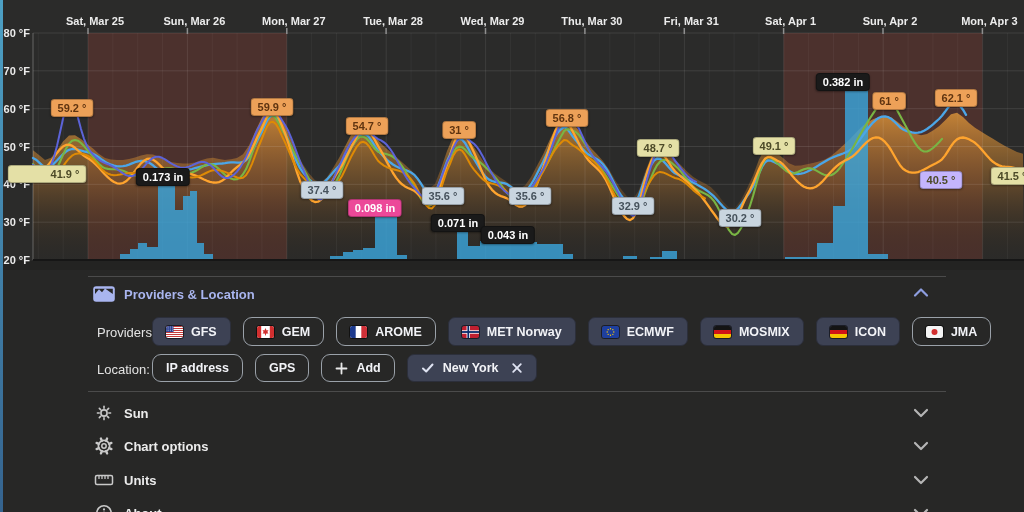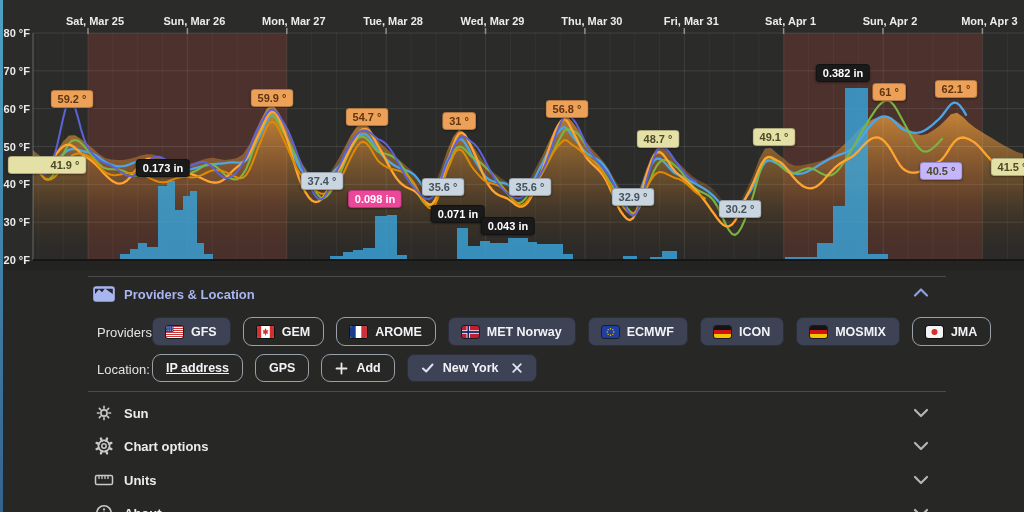--- a/index.html
+++ b/index.html
@@ -11,21 +11,21 @@
   }
   .left-strip{position:absolute;left:0;top:0;width:3px;height:512px;
     background:linear-gradient(#4da0c4,#35638e);z-index:30;}
   
   .chart{position:absolute;left:0;top:0;width:1024px;height:270px;background:#2b2b2a;}
   #chart-svg{position:absolute;left:0;top:0;}
   .xlab{position:absolute;top:15px;transform:translateX(-50%);font-size:11px;font-weight:700;color:#ececec;white-space:nowrap;}
   .ylab{position:absolute;left:0;width:30px;text-align:right;font-size:11px;font-weight:700;color:#ececec;}
   .badge{position:absolute;transform:translate(-50%,-50%);font-size:11px;font-weight:700;
     padding:1px 6px;border-radius:4px;white-space:nowrap;line-height:14px;
-    border:1px solid rgba(0,0,0,0.25);box-shadow:0 1px 2px rgba(0,0,0,0.35);}
+    border:1px solid rgba(0,0,0,0.25);box-shadow:0 1px 2px rgba(0,0,0,0.35);margin-top:9px;}
   
   .panel{position:absolute;left:0;top:270px;width:1024px;height:242px;background:#272726;}
   .divider{position:absolute;left:88px;width:858px;height:1px;background:#4b4b4b;}
   .hrow{position:absolute;left:0;width:1024px;display:flex;align-items:center;cursor:pointer;}
   .hlabel{font-size:13px;font-weight:700;}
   .rlabel{position:absolute;left:97px;font-size:13px;color:#e3e3e3;}
   .btnrow{position:absolute;left:152px;display:flex;gap:12px;align-items:center;}
   .btn{display:flex;align-items:center;gap:8px;height:29px;padding:0 13px;border-radius:7px;
     font-size:12.5px;font-weight:700;color:#f2f3f7;box-sizing:border-box;cursor:pointer;white-space:nowrap;}
   .btn.solid{background:#3d4254;border:1px solid #2c2f3b;}
@@ -285,44 +285,44 @@
             <circle cx="10.833452377915606" cy="3.666547622084393" r="0.7" fill="#ffcc00"></circle>
           </svg>
           <span>ECMWF</span>
         </div>
         <div class="btn solid">
           <svg width="17" height="12" viewBox="0 0 17 12" class="flag">
             <rect x="0" y="0" width="17" height="4" fill="#141414"></rect>
             <rect x="0" y="4" width="17" height="4" fill="#d01317"></rect>
             <rect x="0" y="8" width="17" height="4" fill="#f5c400"></rect>
           </svg>
-          <span>ICON</span>
+          <span>MOSMIX</span>
         </div>
         <div class="btn solid">
           <svg width="17" height="12" viewBox="0 0 17 12" class="flag">
             <rect x="0" y="0" width="17" height="4" fill="#141414"></rect>
             <rect x="0" y="4" width="17" height="4" fill="#d01317"></rect>
             <rect x="0" y="8" width="17" height="4" fill="#f5c400"></rect>
           </svg>
-          <span>MOSMIX</span>
+          <span>ICON</span>
         </div>
         <div class="btn outline">
           <svg width="17" height="12" viewBox="0 0 17 12" class="flag">
             <rect x="0" y="0" width="17" height="12" fill="#f4f4f4"></rect>
             <circle cx="8.5" cy="6" r="3" fill="#d22f2f"></circle>
           </svg>
           <span>JMA</span>
         </div>
       </div>
   </div>
 
   <div>
     <span class="rlabel" style="top:92px">Location:</span>
     <div class="btnrow" id="location-list" style="top:84px">
-        <div class="btn outline" style="height: 28px; text-decoration: underline;">
+        <div class="btn outline" style="height: 28px;">
           <span>IP address</span>
         </div>
         <div class="btn outline" style="height: 28px;">
           <span>GPS</span>
         </div>
         <div class="btn outline" style="height: 28px;">
           <svg width="13" height="13" viewBox="0 0 13 13">
             <line x1="6.5" y1="1.5" x2="6.5" y2="11.5" stroke="#e8e8e8" stroke-width="1.8" stroke-linecap="round"></line>
             <line x1="1.5" y1="6.5" x2="11.5" y2="6.5" stroke="#e8e8e8" stroke-width="1.8" stroke-linecap="round"></line>
           </svg>

